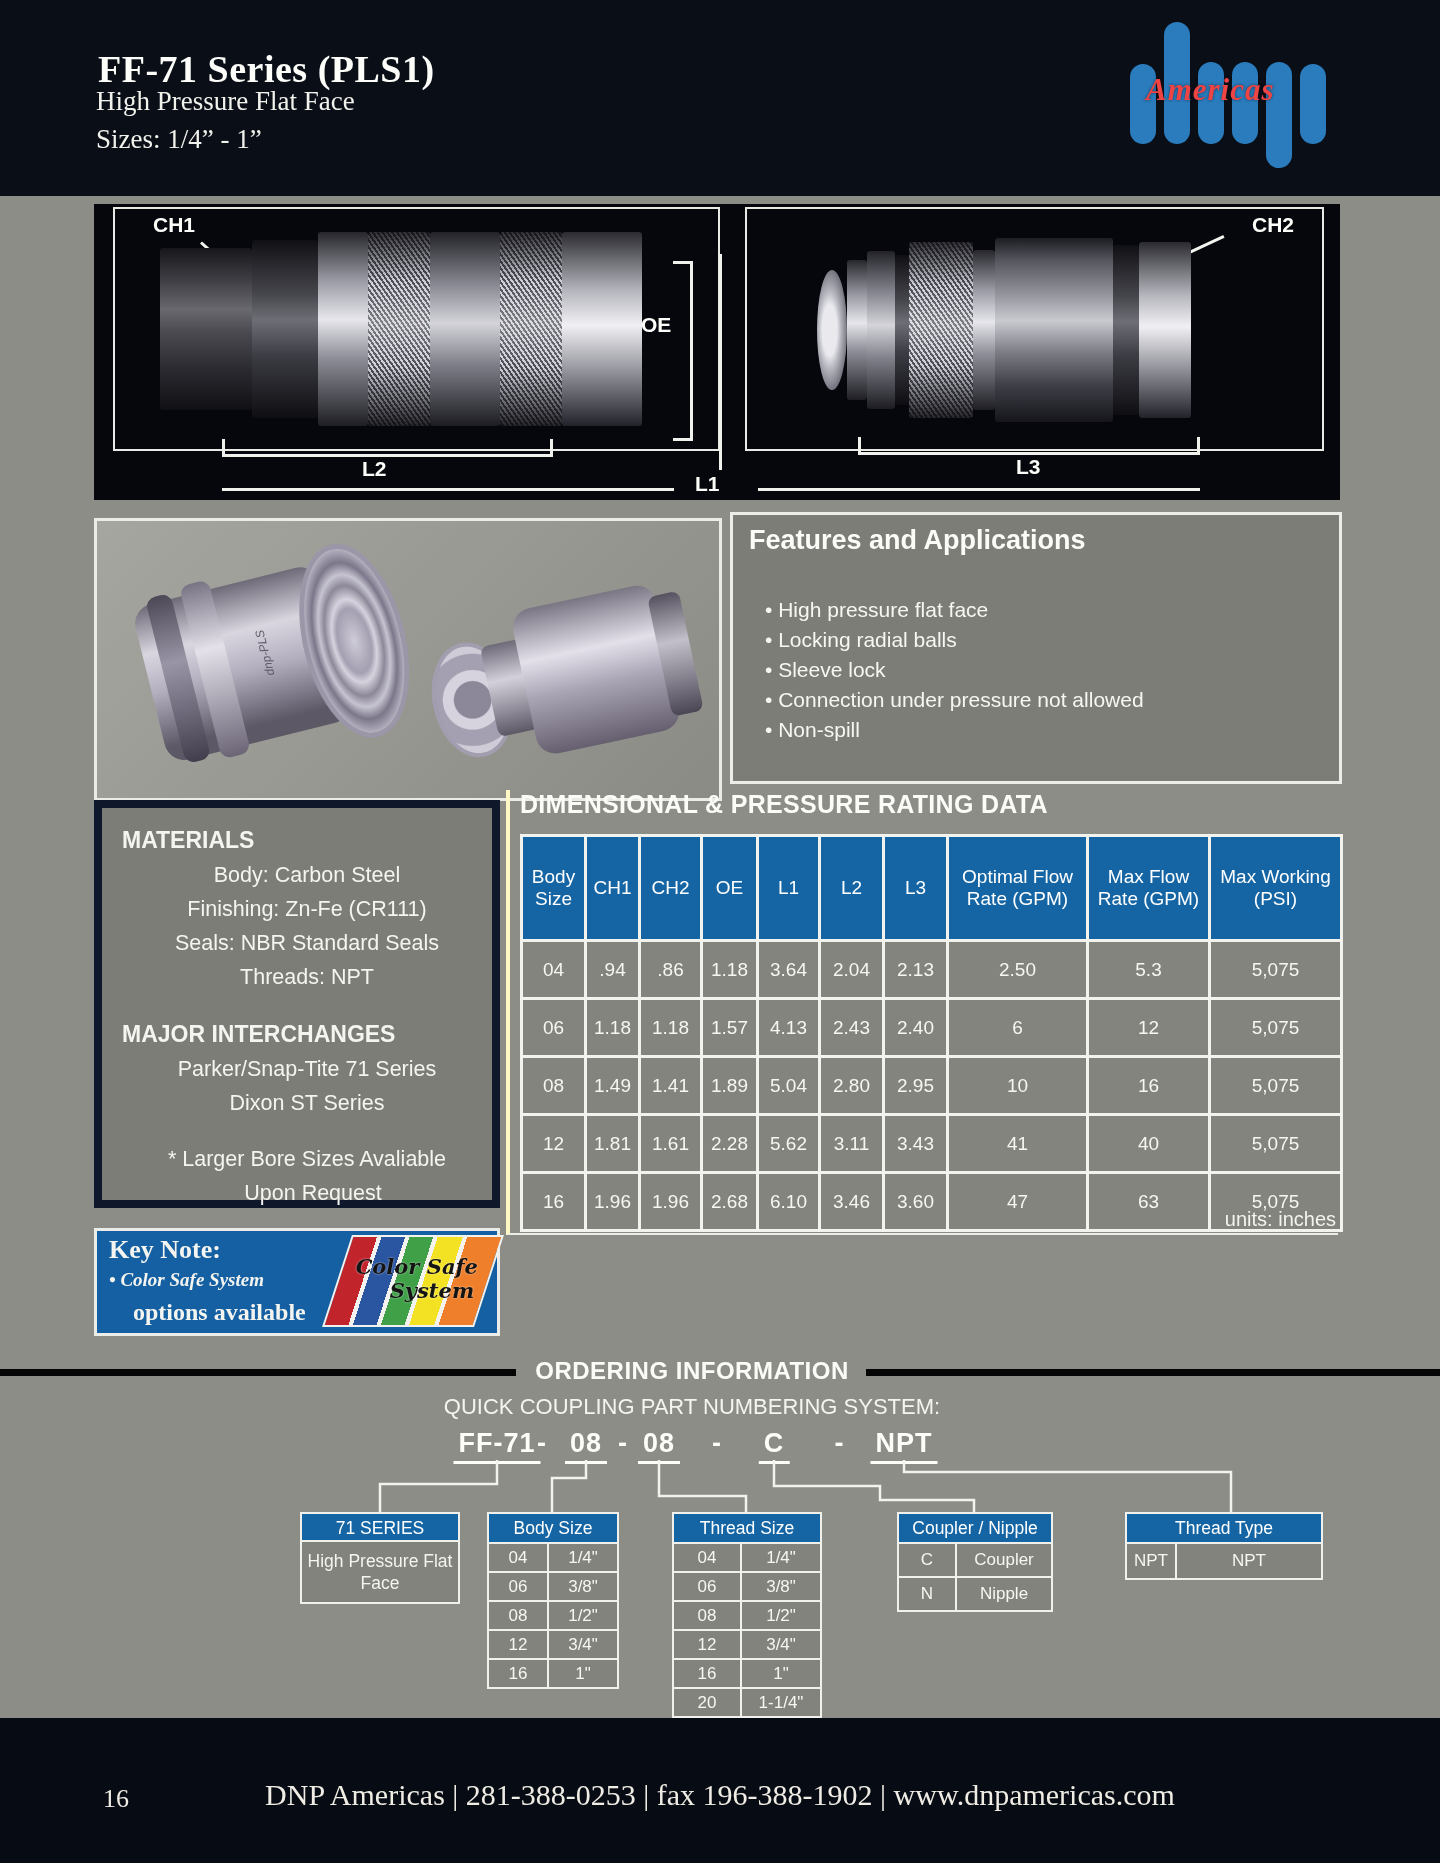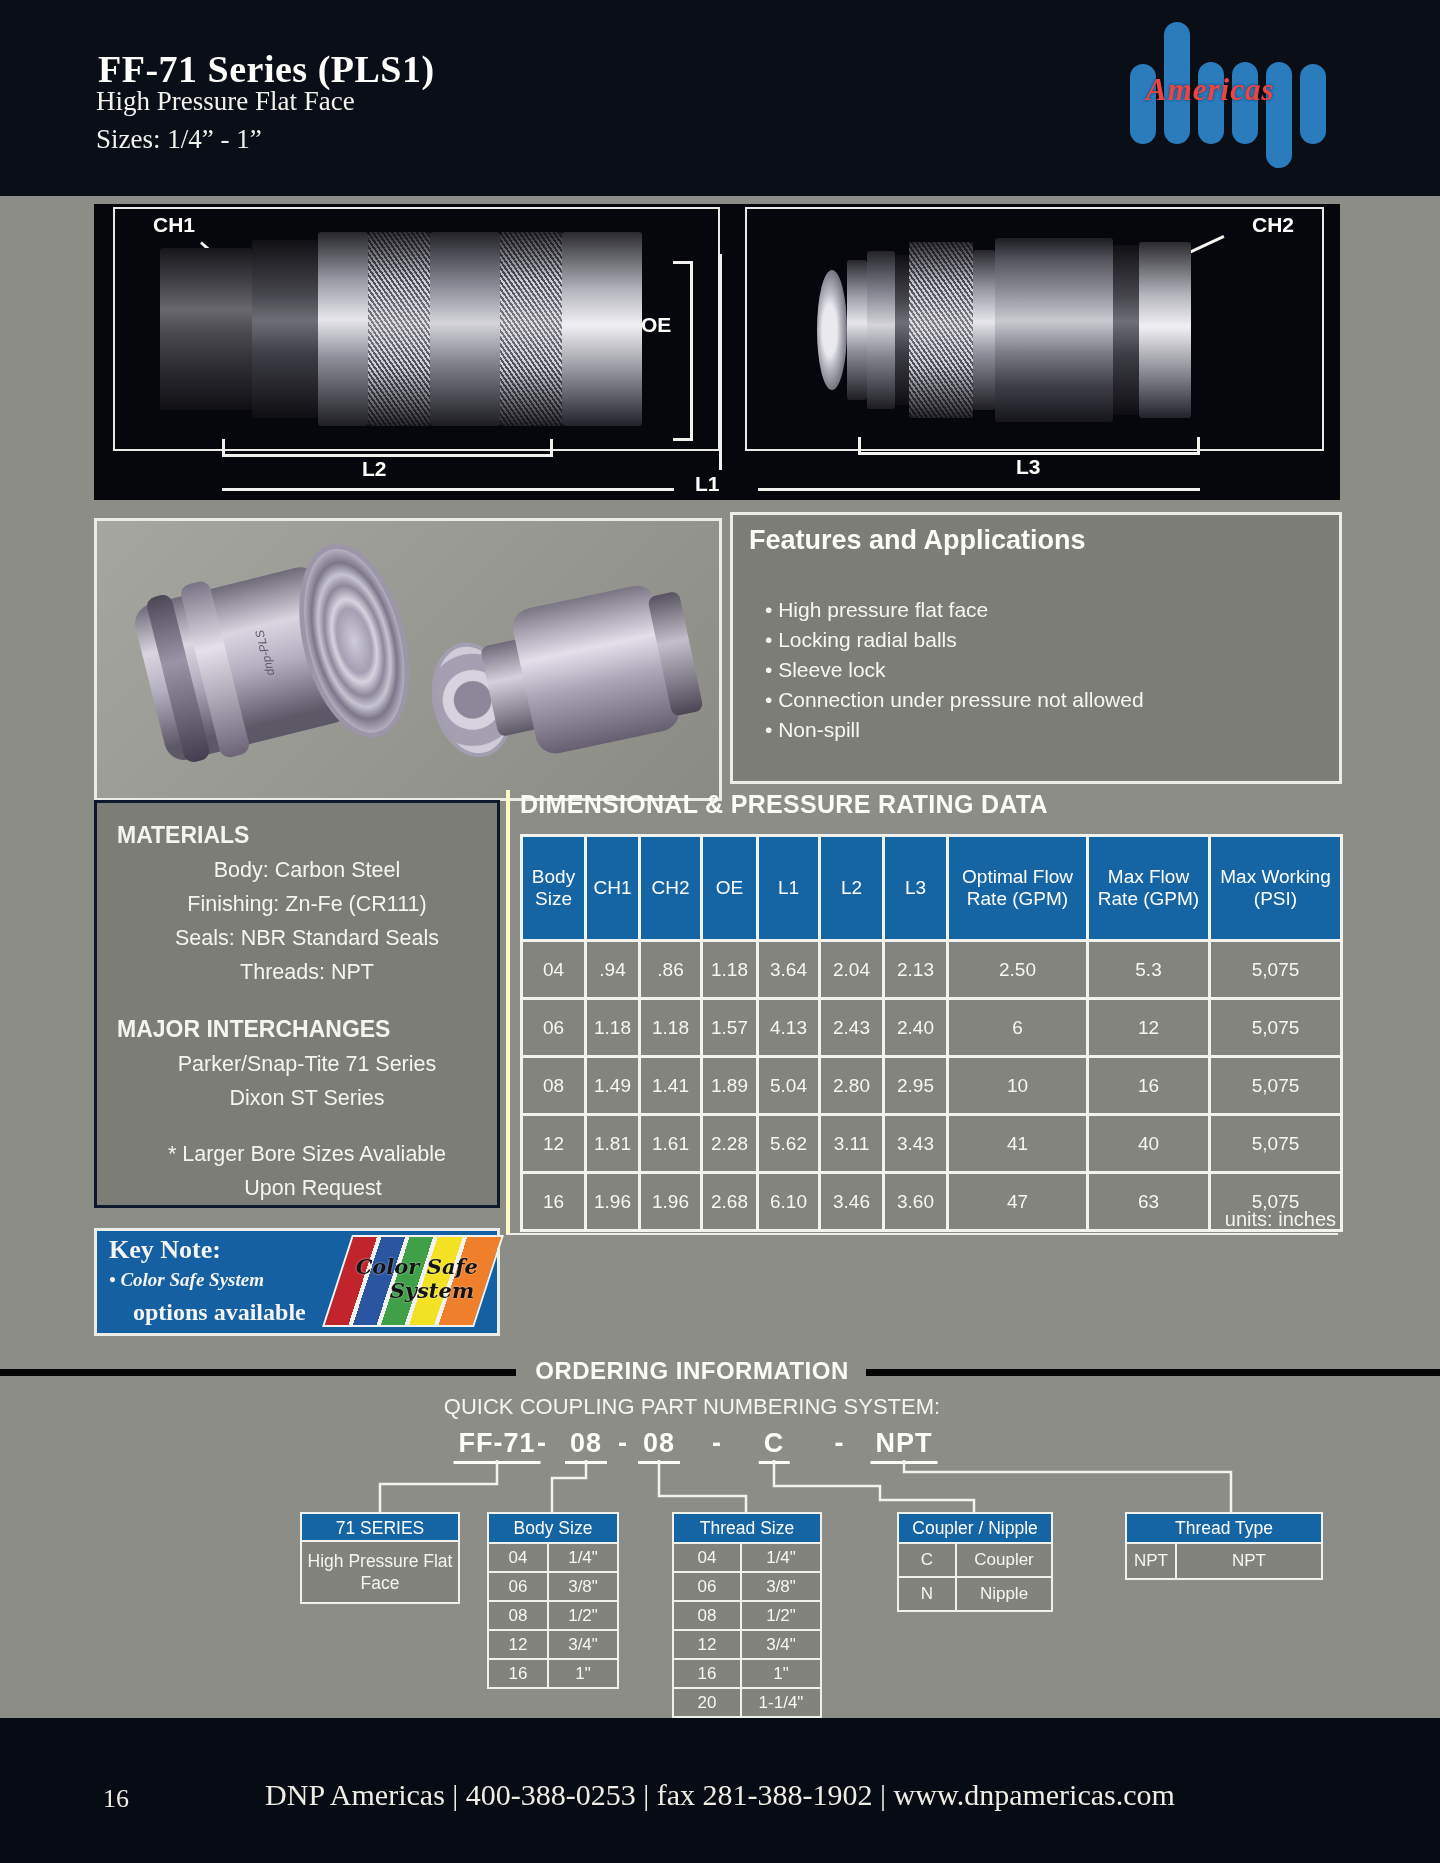--- a/index.html
+++ b/index.html
@@ -52,21 +52,21 @@
 
   
   .features{position:absolute;left:730px;top:512px;width:606px;height:266px;background:#7d7d78;border:3px solid #ecece8;}
   .features h2{margin:0;position:absolute;left:16px;top:10px;font-size:27px;color:#fbfbf8;}
   .features ul{margin:0;padding:0;position:absolute;left:32px;top:80px;list-style:none;}
   .features li{font-size:21px;line-height:30px;color:#f6f6f2;}
   .features li::before{content:"• ";}
 
   
   .materials{position:absolute;left:94px;top:800px;width:406px;height:408px;background:#7d7d78;
-             border:3px solid #0f172a;box-sizing:border-box;padding:14px 0 0 20px;}
+             border:8px solid #0f172a;box-sizing:border-box;padding:14px 0 0 20px;}
   .materials .mt{font-size:23px;font-weight:bold;line-height:36px;}
   .materials .ml{font-size:21.5px;line-height:34px;text-align:center;}
   .materials .gap{height:22px;}
 
   
   .dimdata{position:absolute;left:506px;top:790px;width:832px;height:445px;
            border-left:4px solid #fef9c3;border-bottom:2px solid #ecece8;box-sizing:border-box;}
   .dimdata h2{margin:0;position:absolute;left:10px;top:0;font-size:25px;color:#fbfbf8;letter-spacing:.3px;}
   table.rating{position:absolute;left:10px;top:44px;width:820px;border-collapse:collapse;table-layout:fixed;}
   table.rating th{background:#1565a4;font-weight:normal;font-size:19px;color:#fff;height:102px;padding:0 2px;}
@@ -484,16 +484,16 @@
     <tbody>
         <tr>
           <td>NPT</td>
           <td>NPT</td>
         </tr>
       </tbody>
   </table>
 
   <div class="ftr">
     <div class="pageno">16</div>
-    <div class="contact">DNP Americas | 400-388-0253 | fax 281-388-1902 | www.dnpamericas.com</div>
+    <div class="contact">DNP Americas | 281-388-0253 | fax 196-388-1902 | www.dnpamericas.com</div>
   </div>
 
 </div>
 
 </body></html>

